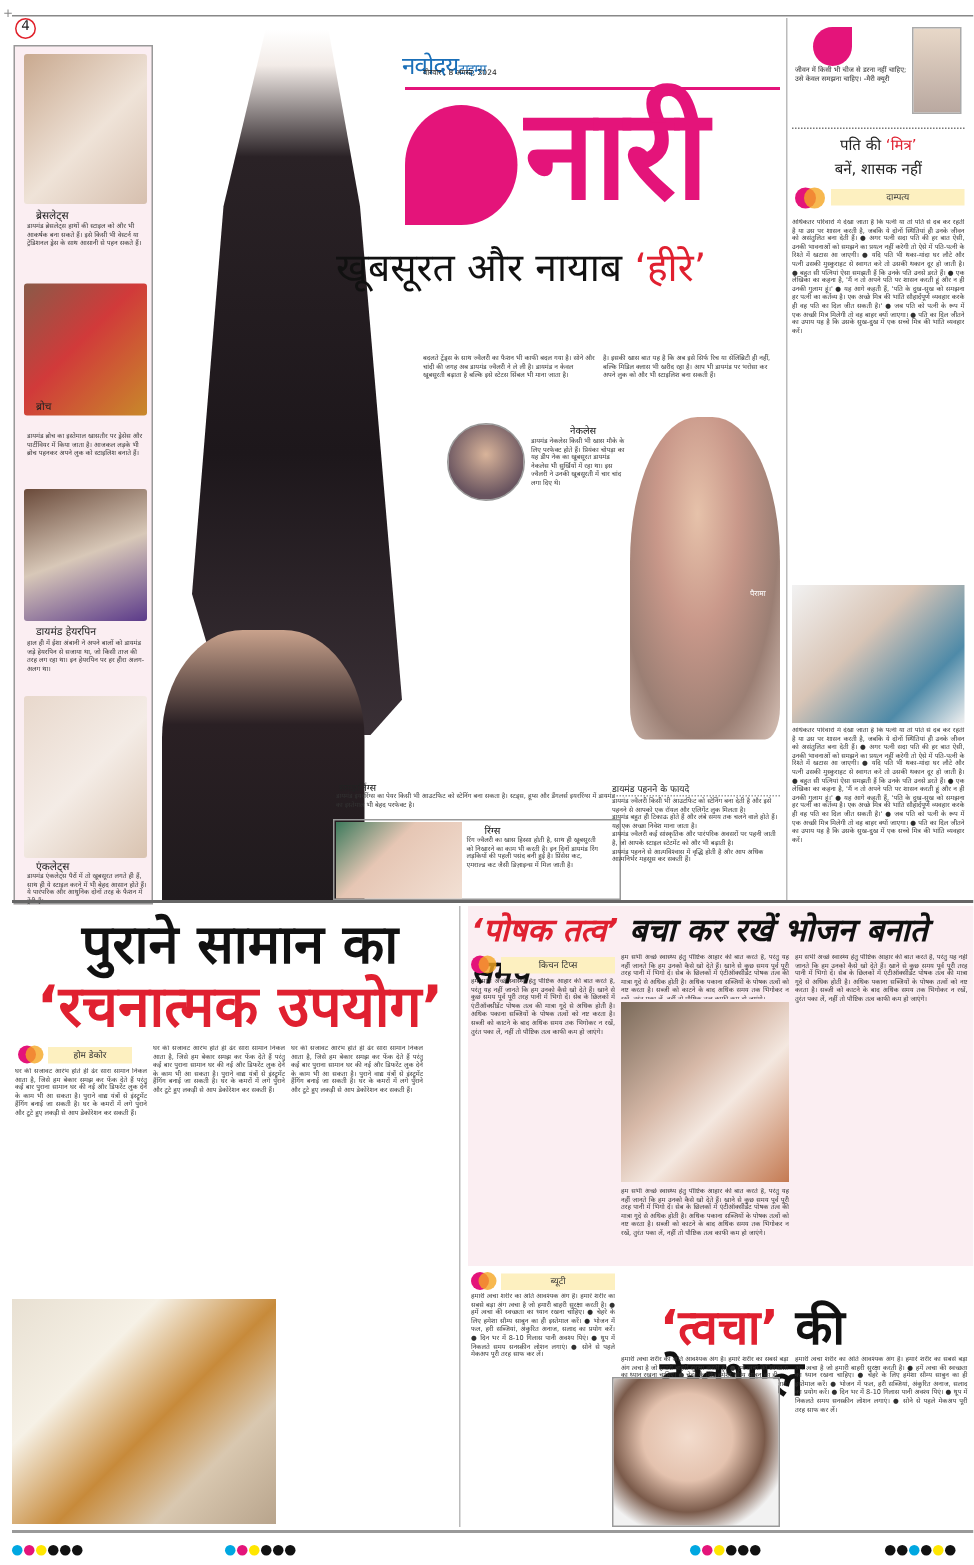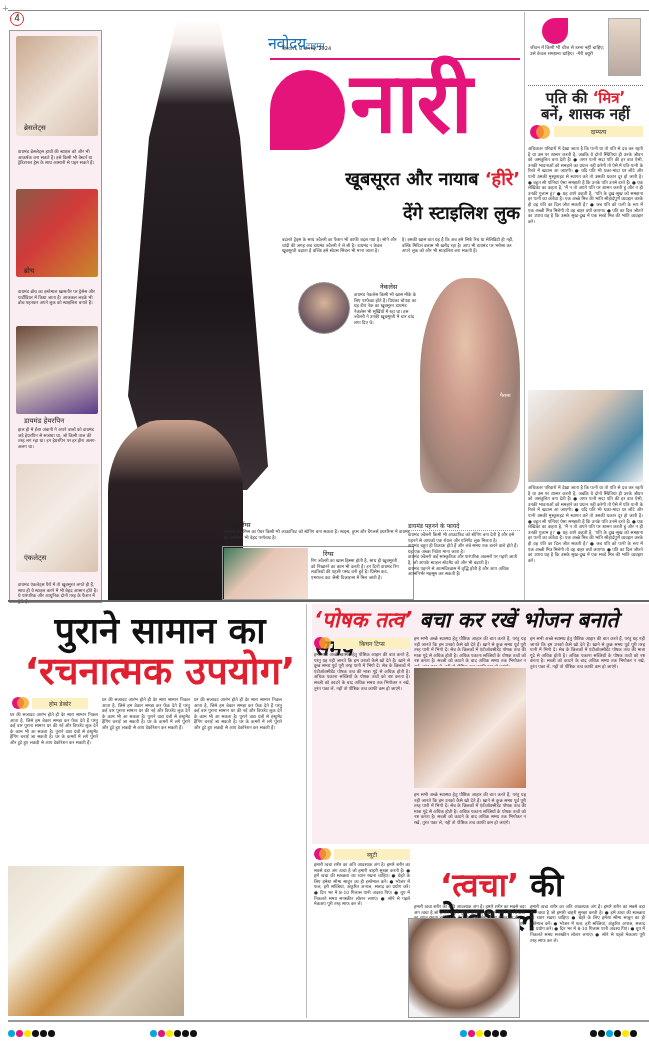--- a/index.html
+++ b/index.html
@@ -13,30 +13,30 @@
 .sb-title{position:absolute;left:14px;font-size:7px;color:#222}
 .sb-text{position:absolute;left:8px;width:80px;font-size:4.4px;line-height:5.6px;color:#333}
 .photo{border-radius:2px}
 .masthead-logo{left:268px;top:32px;font-size:16px;font-weight:normal;color:#1a6fb8;letter-spacing:-0.5px}
 .masthead-logo span{font-size:9px;color:#1a6fb8}
 .masthead-date{left:282px;top:45px;font-size:5px;color:#222}
 .pink-rule{left:270px;top:58px;width:250px;height:2px;background:#e4147a}
 .nari{left:270px;top:60px;width:250px;height:95px}
 .nari-head{position:absolute;left:0;top:10px;width:75px;height:80px;background:#e4147a;border-radius:50% 50% 50% 0}
 .nari-text{position:absolute;left:80px;top:-4px;font-size:84px;font-weight:bold;color:#e4147a;line-height:95px;letter-spacing:-2px}
-.headline{left:224px;top:162px;width:296px;font-size:18px;font-weight:bold;text-align:right;line-height:34px;color:#111}
+.headline{left:224px;top:162px;width:296px;font-size:26px;font-weight:normal;text-align:left;line-height:34px;color:#111}
 .headline .red{color:#e02030}
 .body-text{font-size:4.4px;line-height:5.6px;color:#333}
 .col-rule{background:#bbb;width:1px}
 .quote-box{left:528px;top:15px;width:115px;height:68px}
 .quote-icon{position:absolute;left:14px;top:3px;width:26px;height:26px;background:#e4147a;border-radius:50% 0 50% 50%}
 .quote-text{position:absolute;left:2px;top:30px;width:75px;font-size:4.6px;line-height:6.4px;color:#333}
 .quote-photo{position:absolute;left:80px;top:3px;width:33px;height:58px;background:linear-gradient(#e8d8c8,#b9a8a0);border:1px solid #aaa}
 .dotted{left:528px;top:85px;width:115px;border-top:1px dotted #777}
-.side-head{left:528px;top:90px;width:115px;font-size:15px;font-weight:bold;line-height:16px;text-align:center;color:#222}
+.side-head{left:528px;top:90px;width:115px;font-size:10px;font-weight:normal;line-height:16px;text-align:center;color:#222}
 .side-head .red{color:#e02030}
 .tag-bar{height:11px;background:#fdf0c0;font-size:6px;line-height:11px;text-align:center;color:#333}
 .bubble{position:absolute;border-radius:50%}
 .bottom-rule{left:8px;top:600px;width:641px;height:2px;background:#666}
 .bot-head1{left:10px;top:612px;width:300px;text-align:center;font-size:36px;font-weight:bold;line-height:38px;color:#111}
 .bot-head2{left:10px;top:650px;width:300px;text-align:center;font-size:38px;font-weight:bold;line-height:42px;color:#e02030}
 .kitchen-bg{left:312px;top:604px;width:337px;height:240px;background:#fbeef2}
 .kitchen-head{left:314px;top:606px;width:335px;font-size:21px;font-weight:bold;font-style:italic;line-height:28px;color:#111}
 .kitchen-head .red{color:#e02030}
 .beauty-head{left:440px;top:868px;width:209px;font-size:32px;font-weight:bold;line-height:34px;color:#111}
@@ -47,49 +47,48 @@
 </style>
 </head>
 <body>
 
 <div class="abs topline"></div>
 <div class="abs crop" style="left:2px;top:4px">+</div>
 <div class="abs pagenum">4</div>
 
 <div class="abs sidebar">
   <div class="sb-img photo" style="top:5px;height:100px;background:linear-gradient(135deg,#c9a98f,#efe3d8 55%,#d6bfae)"></div>
-  <div class="sb-title" style="top:92px">ब्रेसलेट्स</div>
+  <div class="sb-title" style="top:108px">ब्रेसलेट्स</div>
   <div class="sb-text" style="top:118px">डायमंड ब्रेसलेट्स हाथों की स्टाइल को और भी आकर्षक बना सकते हैं। इसे किसी भी वेस्टर्न या ट्रेडिशनल ड्रेस के साथ आसानी से पहन सकते हैं।</div>
   <div class="sb-img photo" style="top:158px;height:88px;background:linear-gradient(135deg,#8a5a48,#d13a3a 45%,#c8892a)"></div>
   <div class="sb-title" style="top:235px">ब्रोच</div>
   <div class="sb-text" style="top:258px">डायमंड ब्रोच का इस्तेमाल खासतौर पर ड्रेसेस और पार्टीवियर में किया जाता है। आजकल लड़के भी ब्रोच पहनकर अपने लुक को स्टाइलिश बनाते हैं।</div>
   <div class="sb-img photo" style="top:295px;height:88px;background:linear-gradient(160deg,#6a4a3a,#d8c8b8 50%,#5b3a8a)"></div>
   <div class="sb-title" style="top:385px">डायमंड हेयरपिन</div>
   <div class="sb-text" style="top:396px">हाल ही में ईशा अंबानी ने अपने बालों को डायमंड जड़े हेयरपिन से सजाया था, जो किसी ताज की तरह लग रहा था। इन हेयरपिन पर हर हीरा अलग-अलग था।</div>
   <div class="sb-img photo" style="top:433px;height:108px;background:linear-gradient(135deg,#e8d8cc,#f4ece6 50%,#d9c3b0)"></div>
-  <div class="sb-title" style="top:522px">एंकलेट्स</div>
+  <div class="sb-title" style="top:542px">एंकलेट्स</div>
   <div class="sb-text" style="top:551px">डायमंड एंकलेट्स पैरों में तो खूबसूरत लगते ही हैं, साथ ही ये स्टाइल करने में भी बेहद आसान होते हैं। ये पारंपरिक और आधुनिक दोनों तरह के फैशन में ट्रेंडी हैं।</div>
 </div>
 
 <div class="abs" style="left:128px;top:20px;width:140px;height:470px;background:linear-gradient(180deg,#fff 0%,#f3ece8 5%,#2a2226 18%,#1d171b 60%,#3a3036 100%);clip-path:polygon(35% 0,65% 0,80% 25%,100% 95%,85% 100%,20% 100%,0 80%,15% 25%)"></div>
 
 <div class="abs" style="left:108px;top:420px;width:135px;height:180px;background:linear-gradient(180deg,#c9a28c 0%,#2a2024 35%,#1f1a1d 100%);border-radius:40% 40% 0 0"></div>
 
 <div class="abs masthead-logo"><span style="font-size:16px">नवोदय</span><span>टाइम्स</span></div>
 <div class="abs masthead-date">वीरवार , 8 अगस्त, 2024</div>
 <div class="abs pink-rule"></div>
 <div class="abs nari">
   <div class="nari-head"></div>
   <div class="nari-text">नारी</div>
 </div>
 
 <div class="abs headline">
   <span>खूबसूरत और नायाब</span>
   <span class="red">‘हीरे’</span><br>
-  <span>देंगे स्टाइलिश लुक</span>
 </div>
 
 <div class="abs body-text" style="left:282px;top:237px;width:116px">बदलते ट्रेंड्स के साथ ज्वैलरी का फैशन भी काफी बदल गया है। सोने और चांदी की जगह अब डायमंड ज्वैलरी ने ले ली है। डायमंड न केवल खूबसूरती बढ़ाता है बल्कि इसे स्टेटस सिंबल भी माना जाता है।</div>
 <div class="abs body-text" style="left:402px;top:237px;width:118px">है। इसकी खास बात यह है कि अब इसे सिर्फ रिच या सेलिब्रिटी ही नहीं, बल्कि मिडिल क्लास भी खरीद रहा है। आप भी डायमंड पर भरोसा कर अपने लुक को और भी स्टाइलिश बना सकती हैं।</div>
 
 <div class="abs" style="left:298px;top:282px;width:52px;height:52px;border-radius:50%;background:radial-gradient(circle at 50% 40%,#d9b49a,#6a5560 70%);border:1px solid #999"></div>
 <div class="abs" style="left:380px;top:282px;font-size:6.5px">नेकलेस</div>
 <div class="abs body-text" style="left:354px;top:292px;width:64px">डायमंड नेकलेस किसी भी खास मौके के लिए परफेक्ट होते हैं। प्रियंका चोपड़ा का यह डीप नेक का खूबसूरत डायमंड नेकलेस भी सुर्खियों में रहा था। इस ज्वैलरी ने उनकी खूबसूरती में चार चांद लगा दिए थे।</div>
 
 <div class="abs" style="left:420px;top:278px;width:100px;height:215px;background:radial-gradient(ellipse at 45% 30%,#e6c2aa 0%,#c9988a 35%,#9b7f74 70%,#d8c3b8 100%);border-radius:45% 45% 10% 10%"></div>

